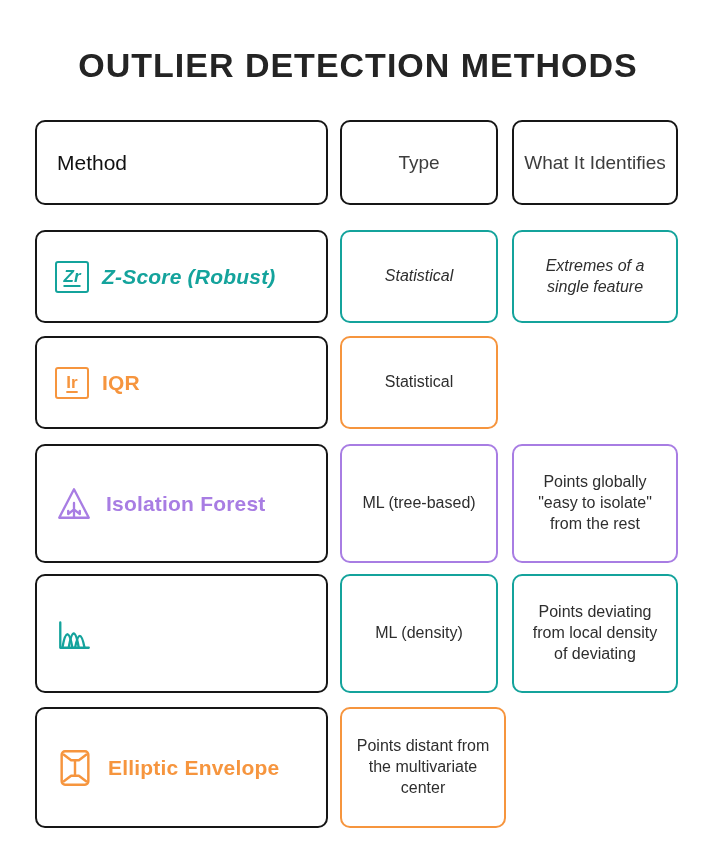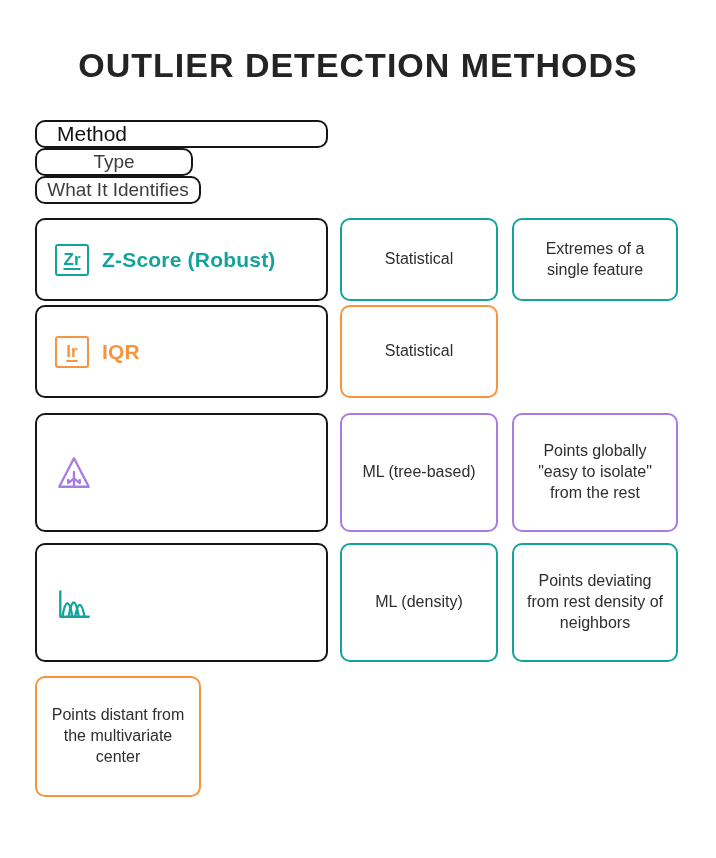--- a/index.html
+++ b/index.html
@@ -36,21 +36,21 @@
     background: #fff;
     display: flex;
     align-items: center;
   }
   .method-col { width: 293px; margin-right: 12px; }
   .type-col   { width: 158px; margin-right: 14px; }
   .what-col   { width: 166px; }
 
   .black-border { border: 2.5px solid #161616; }
 
-  .header-row { height: 85px; margin-bottom: 13px; flex-direction: column; }
+  .header-row { height: 85px; margin-bottom: 25px; }
   .header-row .method-col {
     padding-left: 20px;
     font-size: 21px;
     color: #111111;
     justify-content: flex-start;
   }
   .header-row .type-col,
   .header-row .what-col {
     justify-content: center;
     text-align: right;
@@ -90,21 +90,21 @@
     font-size: 17px;
     font-weight: 700;
     text-decoration: underline;
     text-underline-offset: 3px;
     text-decoration-thickness: 2px;
     display: inline-flex; align-items: center; justify-content: center;
   }
   .icon svg { display: block; }
 
   
-  .row-1 { height: 83px;  margin-bottom: 4px; }
+  .row-1 { height: 93px;  margin-bottom: 13px; font-style: italic; }
   .row-2 { height: 93px;  margin-bottom: 15px; }
   .row-3 { height: 119px; margin-bottom: 11px; }
   .row-4 { height: 119px; margin-bottom: 14px; }
   .row-5 { height: 121px; }
 </style>
 </head>
 <body>
 
 <h1 class="page-title">OUTLIER DETECTION METHODS</h1>
 
@@ -140,20 +140,21 @@
   </div>
 
   <div class="row data-row row-3" style="--accent: #A87DE3;">
     <div class="cell method-col black-border">
       <span class="icon">
         <svg width="38" height="38" viewBox="0 0 36 36" fill="none" stroke="currentColor" stroke-width="2.2" stroke-linecap="round" stroke-linejoin="round">
           <path d="M18 4 L32 31 H4 Z"></path>
           <path d="M18 31 V17 M18 23 L12.5 27.5 M12.5 27.5 V24.5 M18 23 L23.5 27.5 M23.5 27.5 V24.5"></path>
         </svg>
       </span>
+      <span class="method-label">Isolation Forest</span>
     </div>
     <div class="cell type-col">
         <span>ML (tree-based)</span>
       </div>
     <div class="cell what-col">
         <span>Points globally "easy to isolate" from the rest</span>
       </div>
   </div>
 
   <div class="row data-row row-4" style="--accent: #14A39C;">
@@ -164,23 +165,34 @@
           <path d="M7 31 C10 14, 13.5 14, 16.5 31"></path>
           <path d="M13 31 C16 13, 19.5 13, 22.5 31"></path>
           <path d="M19 31 C22 16, 25 16, 28 31"></path>
         </svg>
       </span>
     </div>
     <div class="cell type-col">
         <span>ML (density)</span>
       </div>
     <div class="cell what-col">
-        <span>Points deviating from rest density of neighbors</span>
+        <span>Points deviating from local density of deviating</span>
       </div>
   </div>
 
   <div class="row data-row row-5" style="--accent: #F6953E;">
+    <div class="cell method-col black-border">
+      <span class="icon">
+        <svg width="40" height="40" viewBox="0 0 36 36" fill="none" stroke="currentColor" stroke-width="2.2" stroke-linecap="round" stroke-linejoin="round">
+          <rect x="6" y="3" width="24" height="30" rx="3"></rect>
+          <path d="M8 6 L14.5 11 H21.5 L28 6"></path>
+          <path d="M8 30 L14.5 25 H21.5 L28 30"></path>
+          <path d="M18 11 V25"></path>
+        </svg>
+      </span>
+      <span class="method-label">Elliptic Envelope</span>
+    </div>
     <div class="cell what-col">
         <span>Points distant from the multivariate center</span>
       </div>
   </div>
 
 </div>
 
 </body></html>

